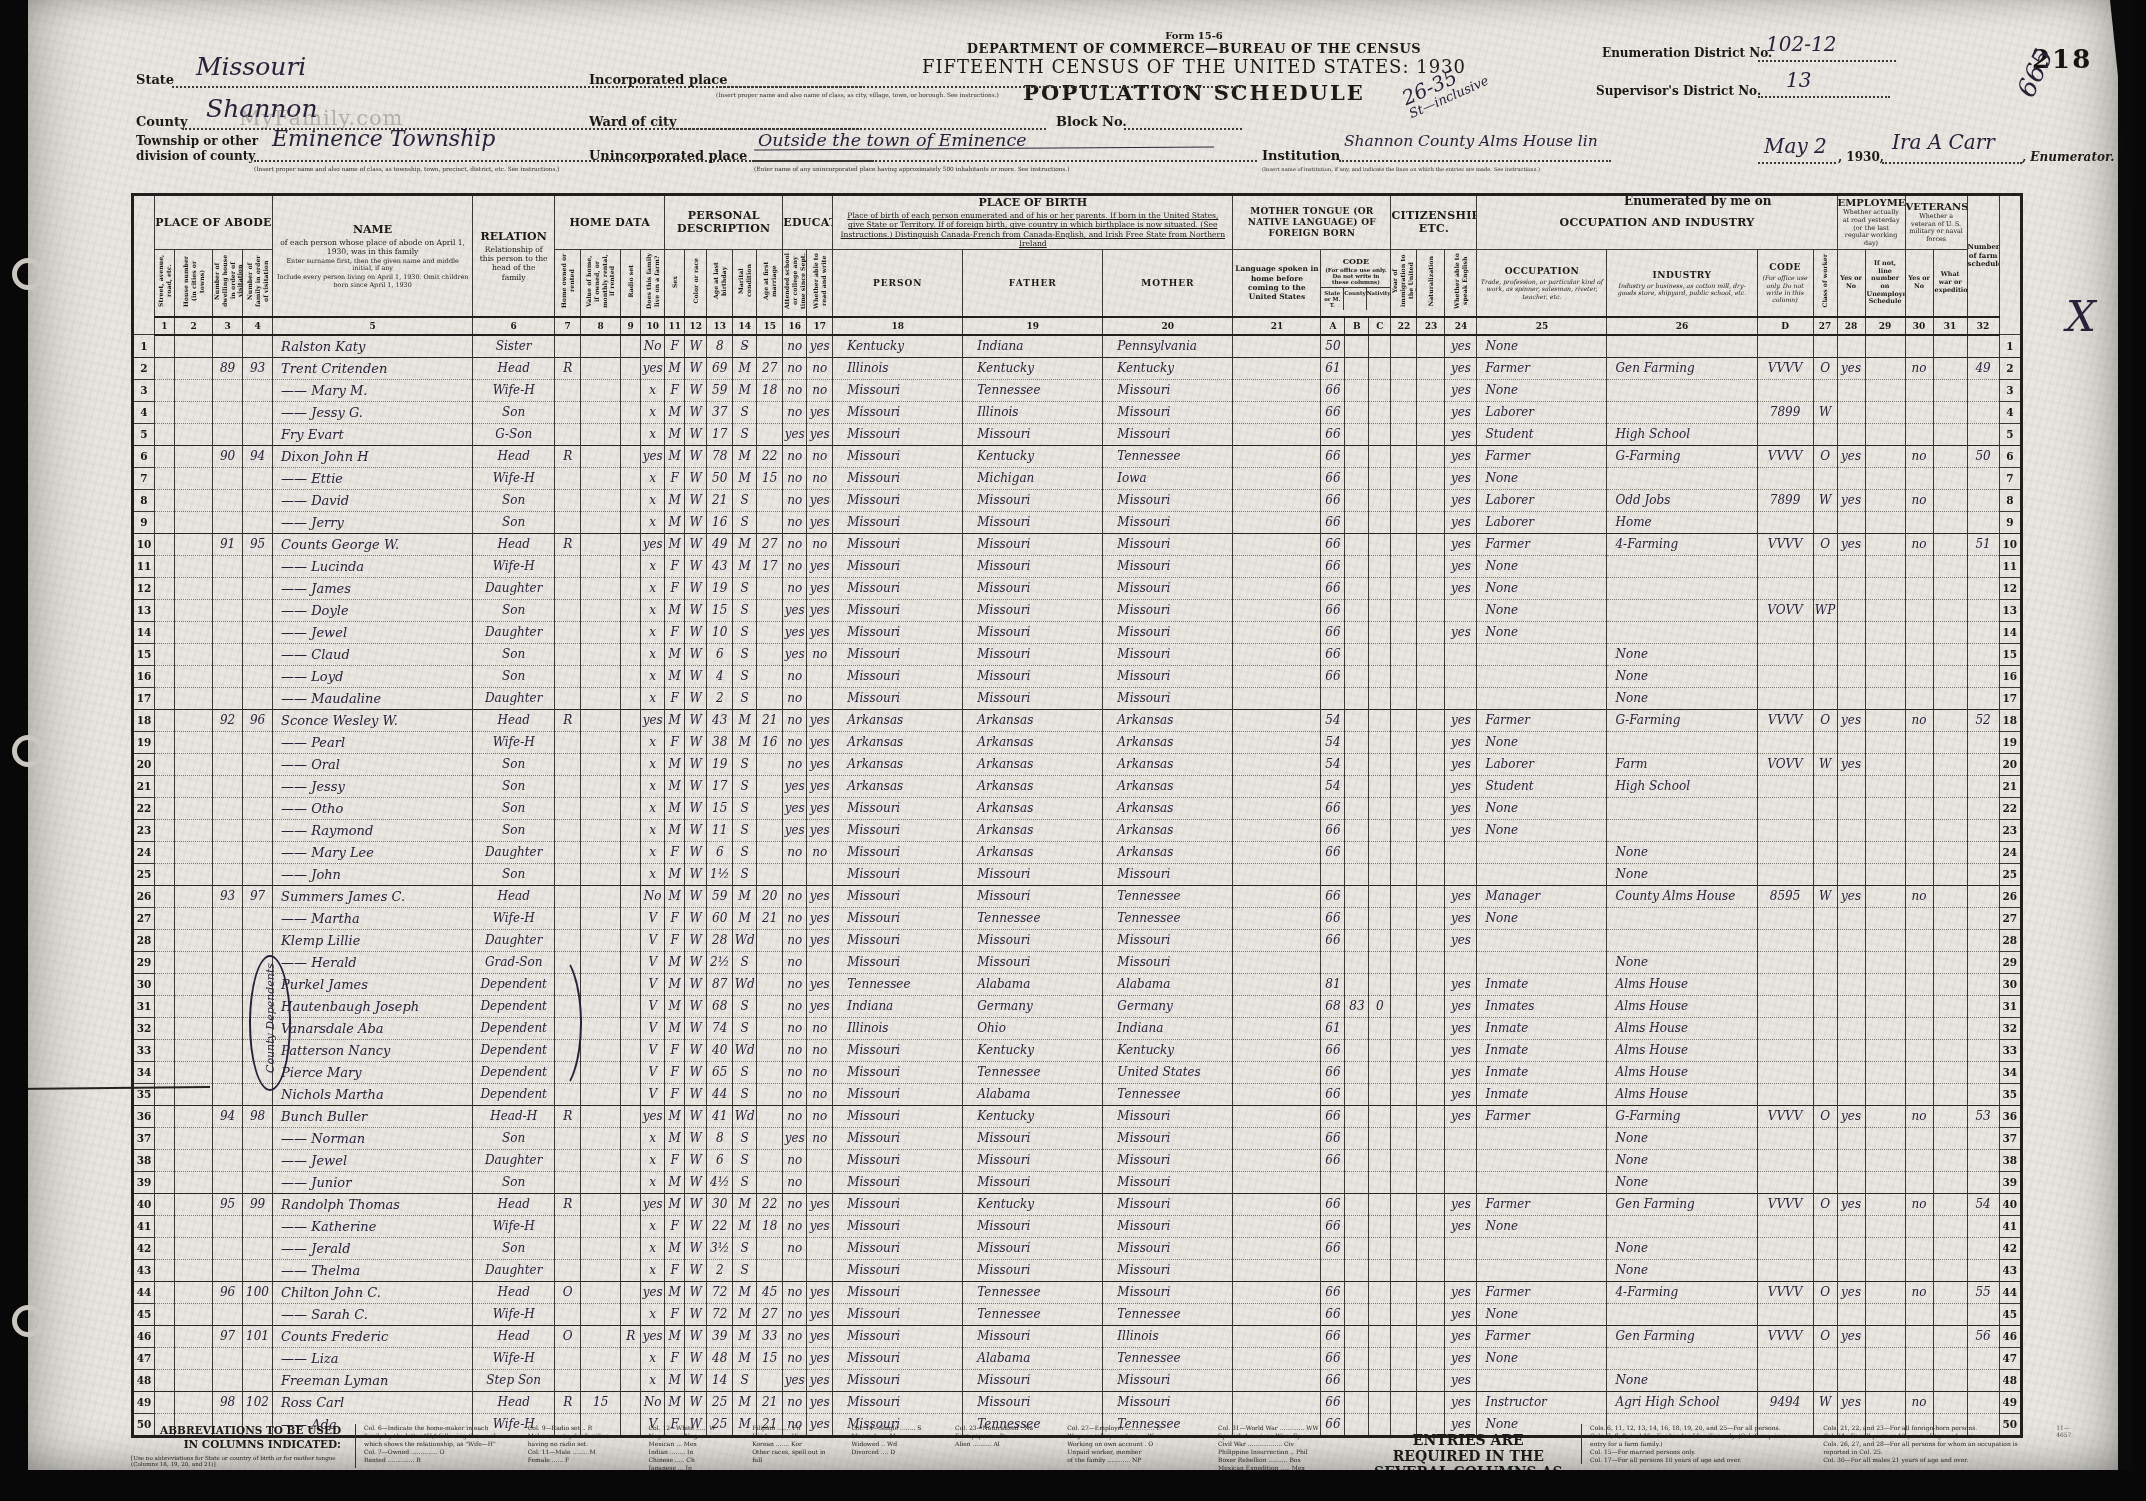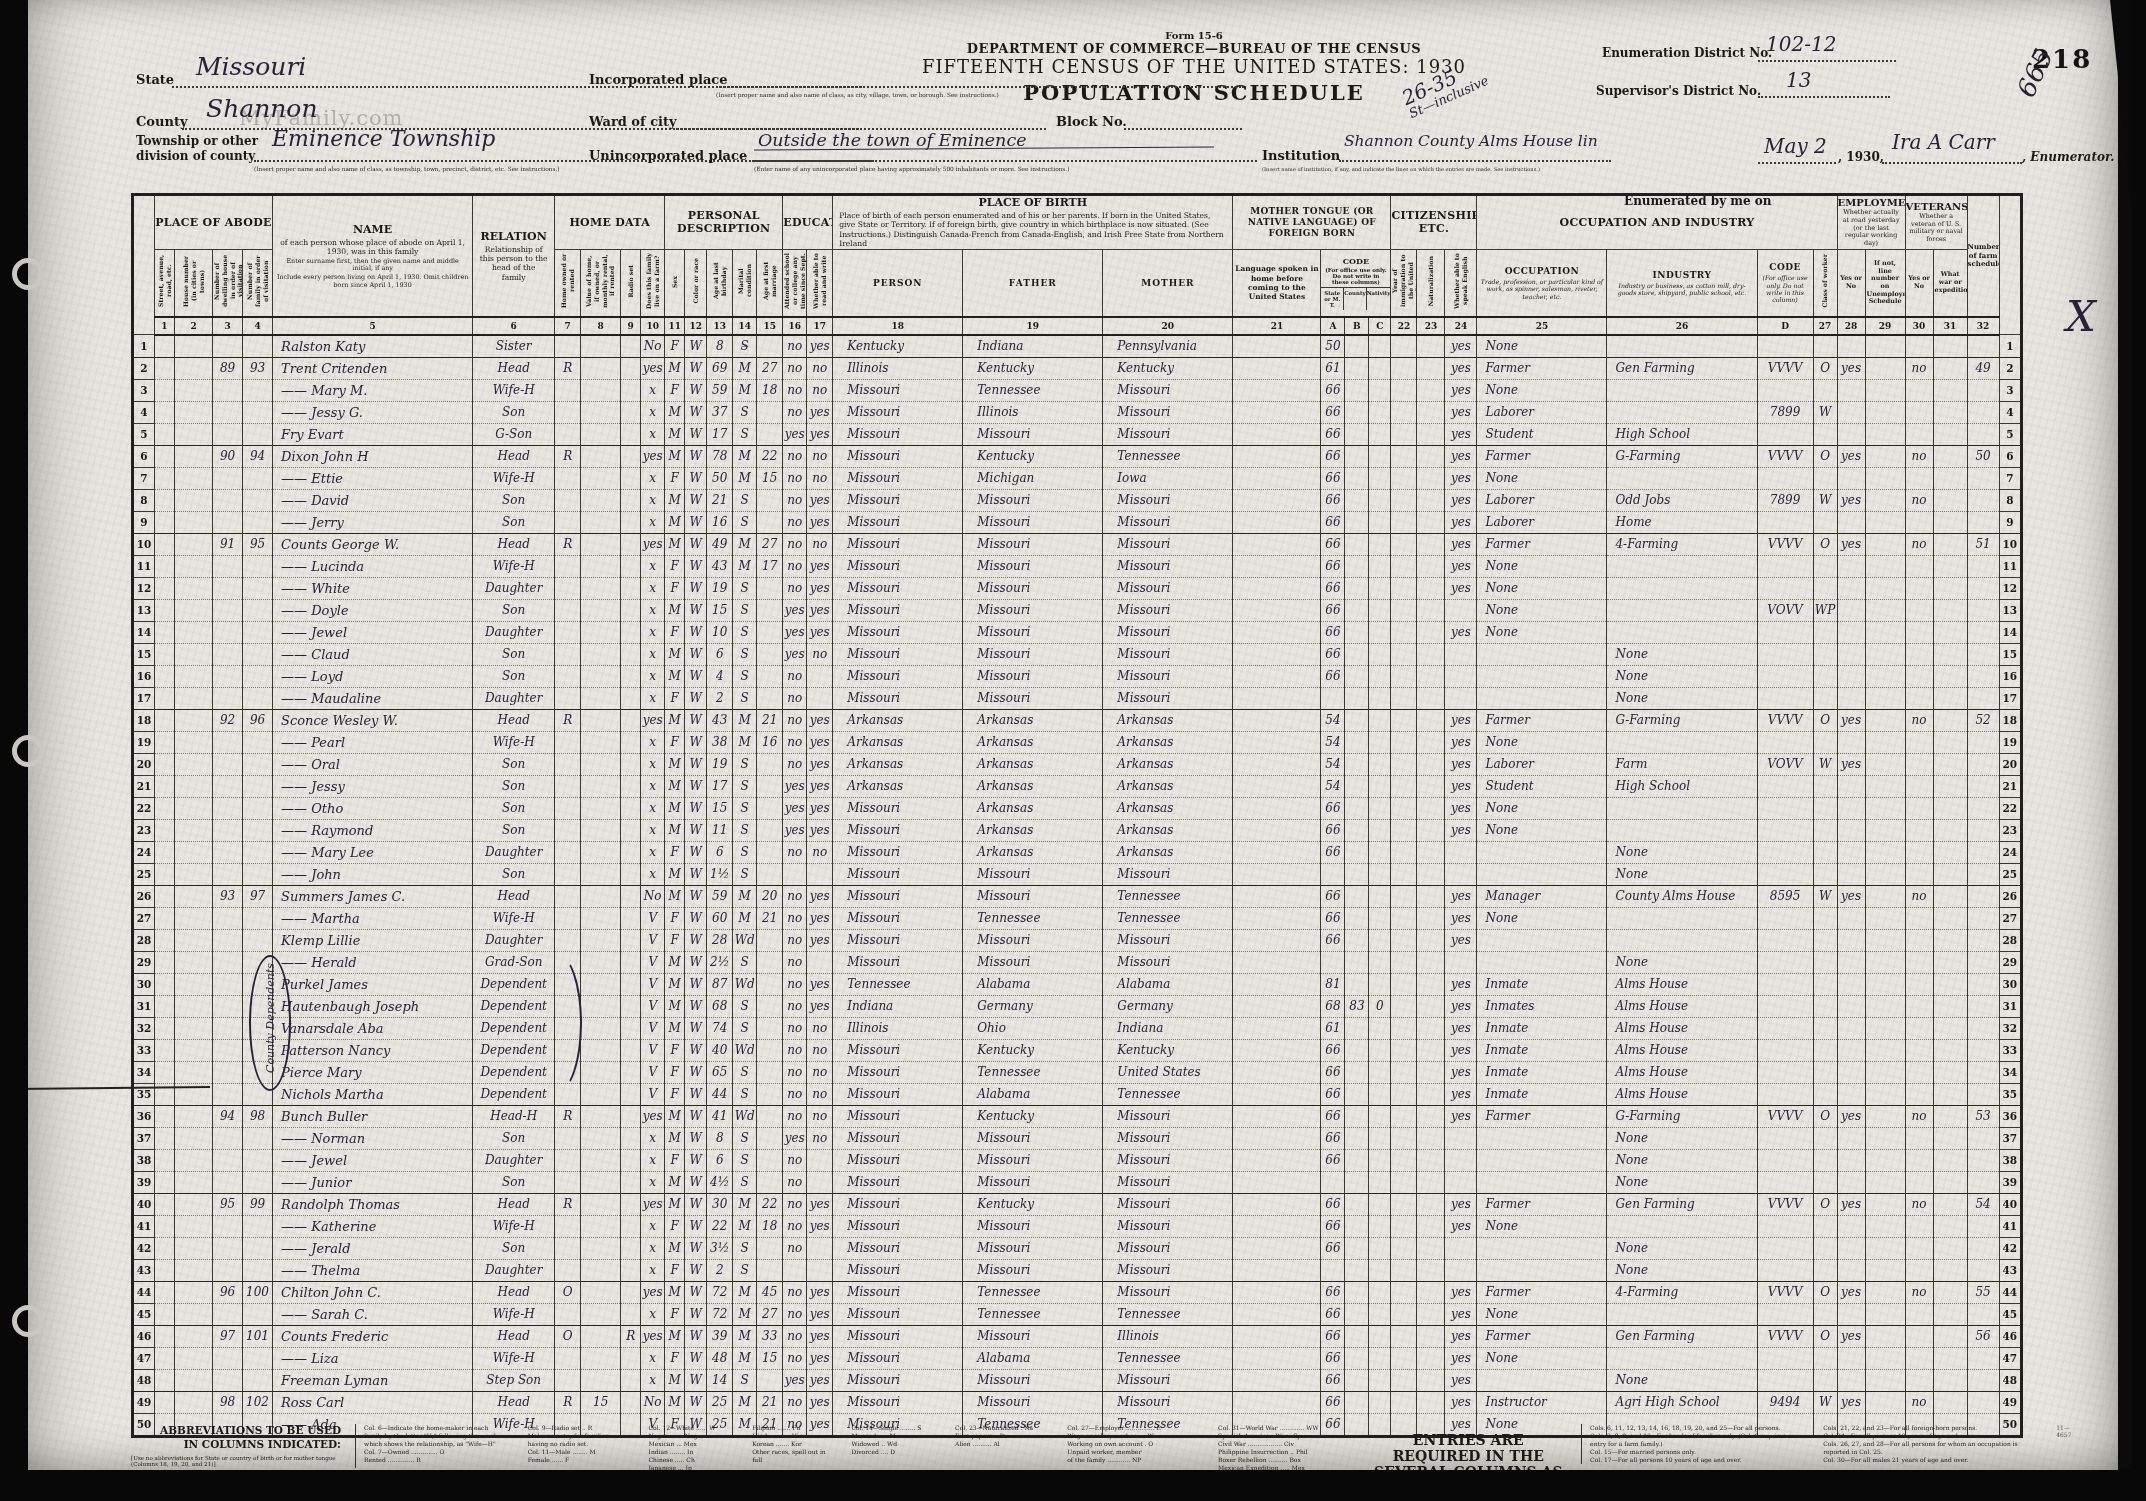--- a/index.html
+++ b/index.html
@@ -37,21 +37,21 @@
   th,td{border:1px solid #3a3834;padding:0;overflow:hidden;}
   thead th{vertical-align:middle;text-align:center;}
   .r1 th{height:40px;}
   .r2 th{height:64px;vertical-align:middle;}
   .r3 th{height:16px;font-size:9px;font-weight:bold;border-top:2px solid #201f1d;border-bottom:2px solid #201f1d;}
   .grp{font-weight:bold;font-size:11px;letter-spacing:.3px;}
   .mt{font-size:9px;line-height:1.2;}
   .gt{font-weight:bold;font-size:11px;}
   .gd{font-size:7.6px;font-weight:normal;margin:2px 6px 0;line-height:1.25;}
   .gd2{font-size:6.4px;font-weight:normal;margin:1px 3px 0;line-height:1.2;}
-  .pobd{text-align:left;}
+  .pobd{text-align:center;text-decoration:underline;}
   .vt{writing-mode:vertical-rl;transform:rotate(180deg);font-size:6.2px;font-weight:bold;
       line-height:1.25;max-height:58px;display:inline-block;white-space:normal;}
   .pf{font-size:9px;font-weight:bold;letter-spacing:1px;}
   .langcell{font-size:7.4px;font-weight:bold;line-height:1.25;padding:1px;}
   .codecell .ct{font-size:8px;font-weight:bold;}
   .codecell .cn{font-size:5.6px;line-height:1.1;margin:1px 2px;}
   .abc{display:flex;border-top:1px solid #3a3834;margin-top:2px;}
   .abc span{flex:1;font-size:5.4px;font-weight:bold;border-right:1px solid #3a3834;padding:2px 0;}
   .abc span:last-child{border-right:none;}
   .occh .ct{font-size:9px;font-weight:bold;letter-spacing:.5px;}
@@ -769,21 +769,21 @@
               <td class="hw k-war"></td>
               <td class="hw k-fs"></td>
               <td class="ln">11</td>
             </tr>
             <tr>
               <td class="ln">12</td>
               <td class="hw k-street"></td>
               <td class="hw k-house"></td>
               <td class="hw k-dwell"></td>
               <td class="hw k-fam"></td>
-              <td class="hw k-name">—— White</td>
+              <td class="hw k-name">—— James</td>
               <td class="hw k-rel">Daughter</td>
               <td class="hw k-own"></td>
               <td class="hw k-val"></td>
               <td class="hw k-radio"></td>
               <td class="hw k-farm">x</td>
               <td class="hw k-sex">F</td>
               <td class="hw k-color">W</td>
               <td class="hw k-age">19</td>
               <td class="hw k-mar">S</td>
               <td class="hw k-agem"></td>

